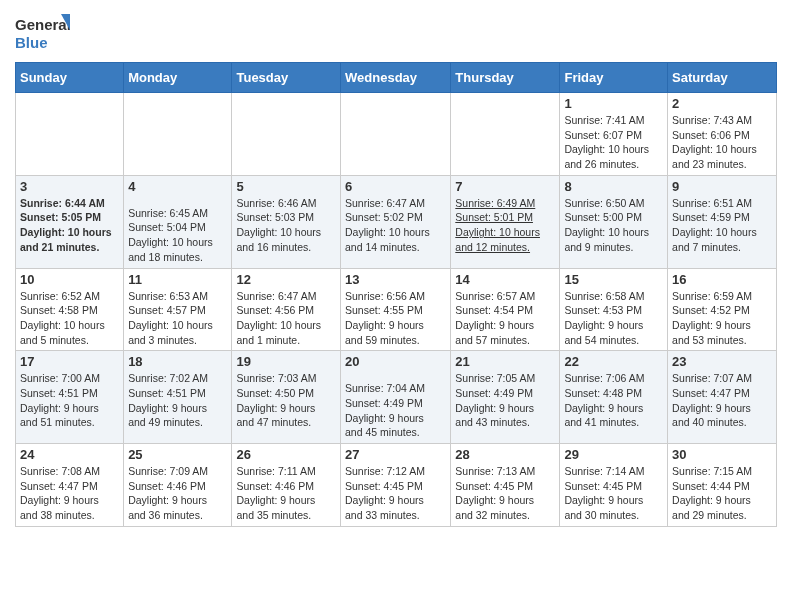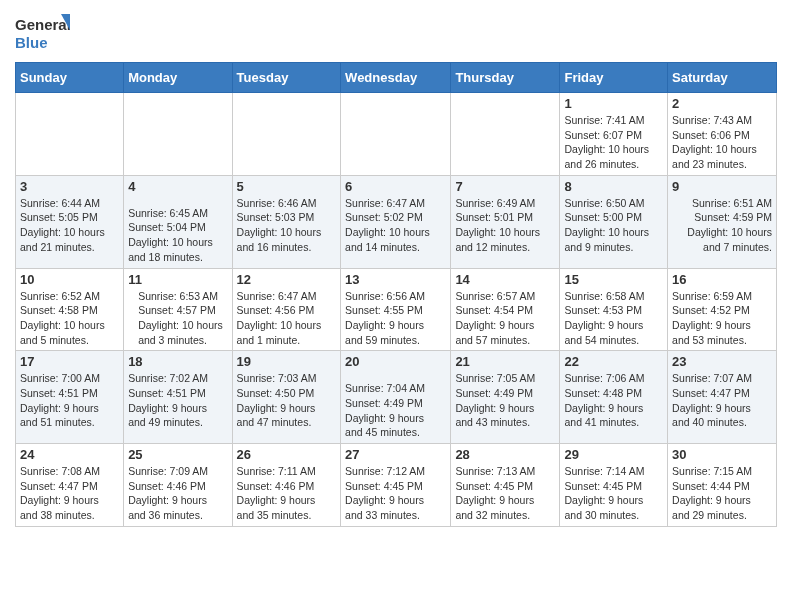--- a/index.html
+++ b/index.html
@@ -123,21 +123,21 @@
           <span class="day-number">2</span>
           <div class="day-info" style="white-space: pre-line;">Sunrise: 7:43 AM
 Sunset: 6:06 PM
 Daylight: 10 hours
 and 23 minutes.</div>
         </td>
       </tr>
       <tr>
         <td>
           <span class="day-number">3</span>
-          <div class="day-info" style="white-space: pre-line;">Sunrise: 6:44 AM
+          <div class="day-info" style="white-space: pre-line; font-weight: bold;">Sunrise: 6:44 AM
 Sunset: 5:05 PM
 Daylight: 10 hours
 and 21 minutes.</div>
         </td>
         <td>
           <span class="day-number">4</span>
           <div class="day-info" style="white-space: pre-line; margin-top: 12px;">Sunrise: 6:45 AM
 Sunset: 5:04 PM
 Daylight: 10 hours
 and 18 minutes.</div>
@@ -151,51 +151,51 @@
         </td>
         <td>
           <span class="day-number">6</span>
           <div class="day-info" style="white-space: pre-line;">Sunrise: 6:47 AM
 Sunset: 5:02 PM
 Daylight: 10 hours
 and 14 minutes.</div>
         </td>
         <td>
           <span class="day-number">7</span>
-          <div class="day-info" style="white-space: pre-line;">Sunrise: 6:49 AM
+          <div class="day-info" style="white-space: pre-line; text-decoration: underline;">Sunrise: 6:49 AM
 Sunset: 5:01 PM
 Daylight: 10 hours
 and 12 minutes.</div>
         </td>
         <td>
           <span class="day-number">8</span>
           <div class="day-info" style="white-space: pre-line;">Sunrise: 6:50 AM
 Sunset: 5:00 PM
 Daylight: 10 hours
 and 9 minutes.</div>
         </td>
         <td>
           <span class="day-number">9</span>
-          <div class="day-info" style="white-space: pre-line; text-align: right;">Sunrise: 6:51 AM
+          <div class="day-info" style="white-space: pre-line;">Sunrise: 6:51 AM
 Sunset: 4:59 PM
 Daylight: 10 hours
 and 7 minutes.</div>
         </td>
       </tr>
       <tr>
         <td>
           <span class="day-number">10</span>
           <div class="day-info" style="white-space: pre-line;">Sunrise: 6:52 AM
 Sunset: 4:58 PM
 Daylight: 10 hours
 and 5 minutes.</div>
         </td>
         <td>
           <span class="day-number">11</span>
-          <div class="day-info" style="white-space: pre-line; margin-left: 10px;">Sunrise: 6:53 AM
+          <div class="day-info" style="white-space: pre-line;">Sunrise: 6:53 AM
 Sunset: 4:57 PM
 Daylight: 10 hours
 and 3 minutes.</div>
         </td>
         <td>
           <span class="day-number">12</span>
           <div class="day-info" style="white-space: pre-line;">Sunrise: 6:47 AM
 Sunset: 4:56 PM
 Daylight: 10 hours
 and 1 minute.</div>

